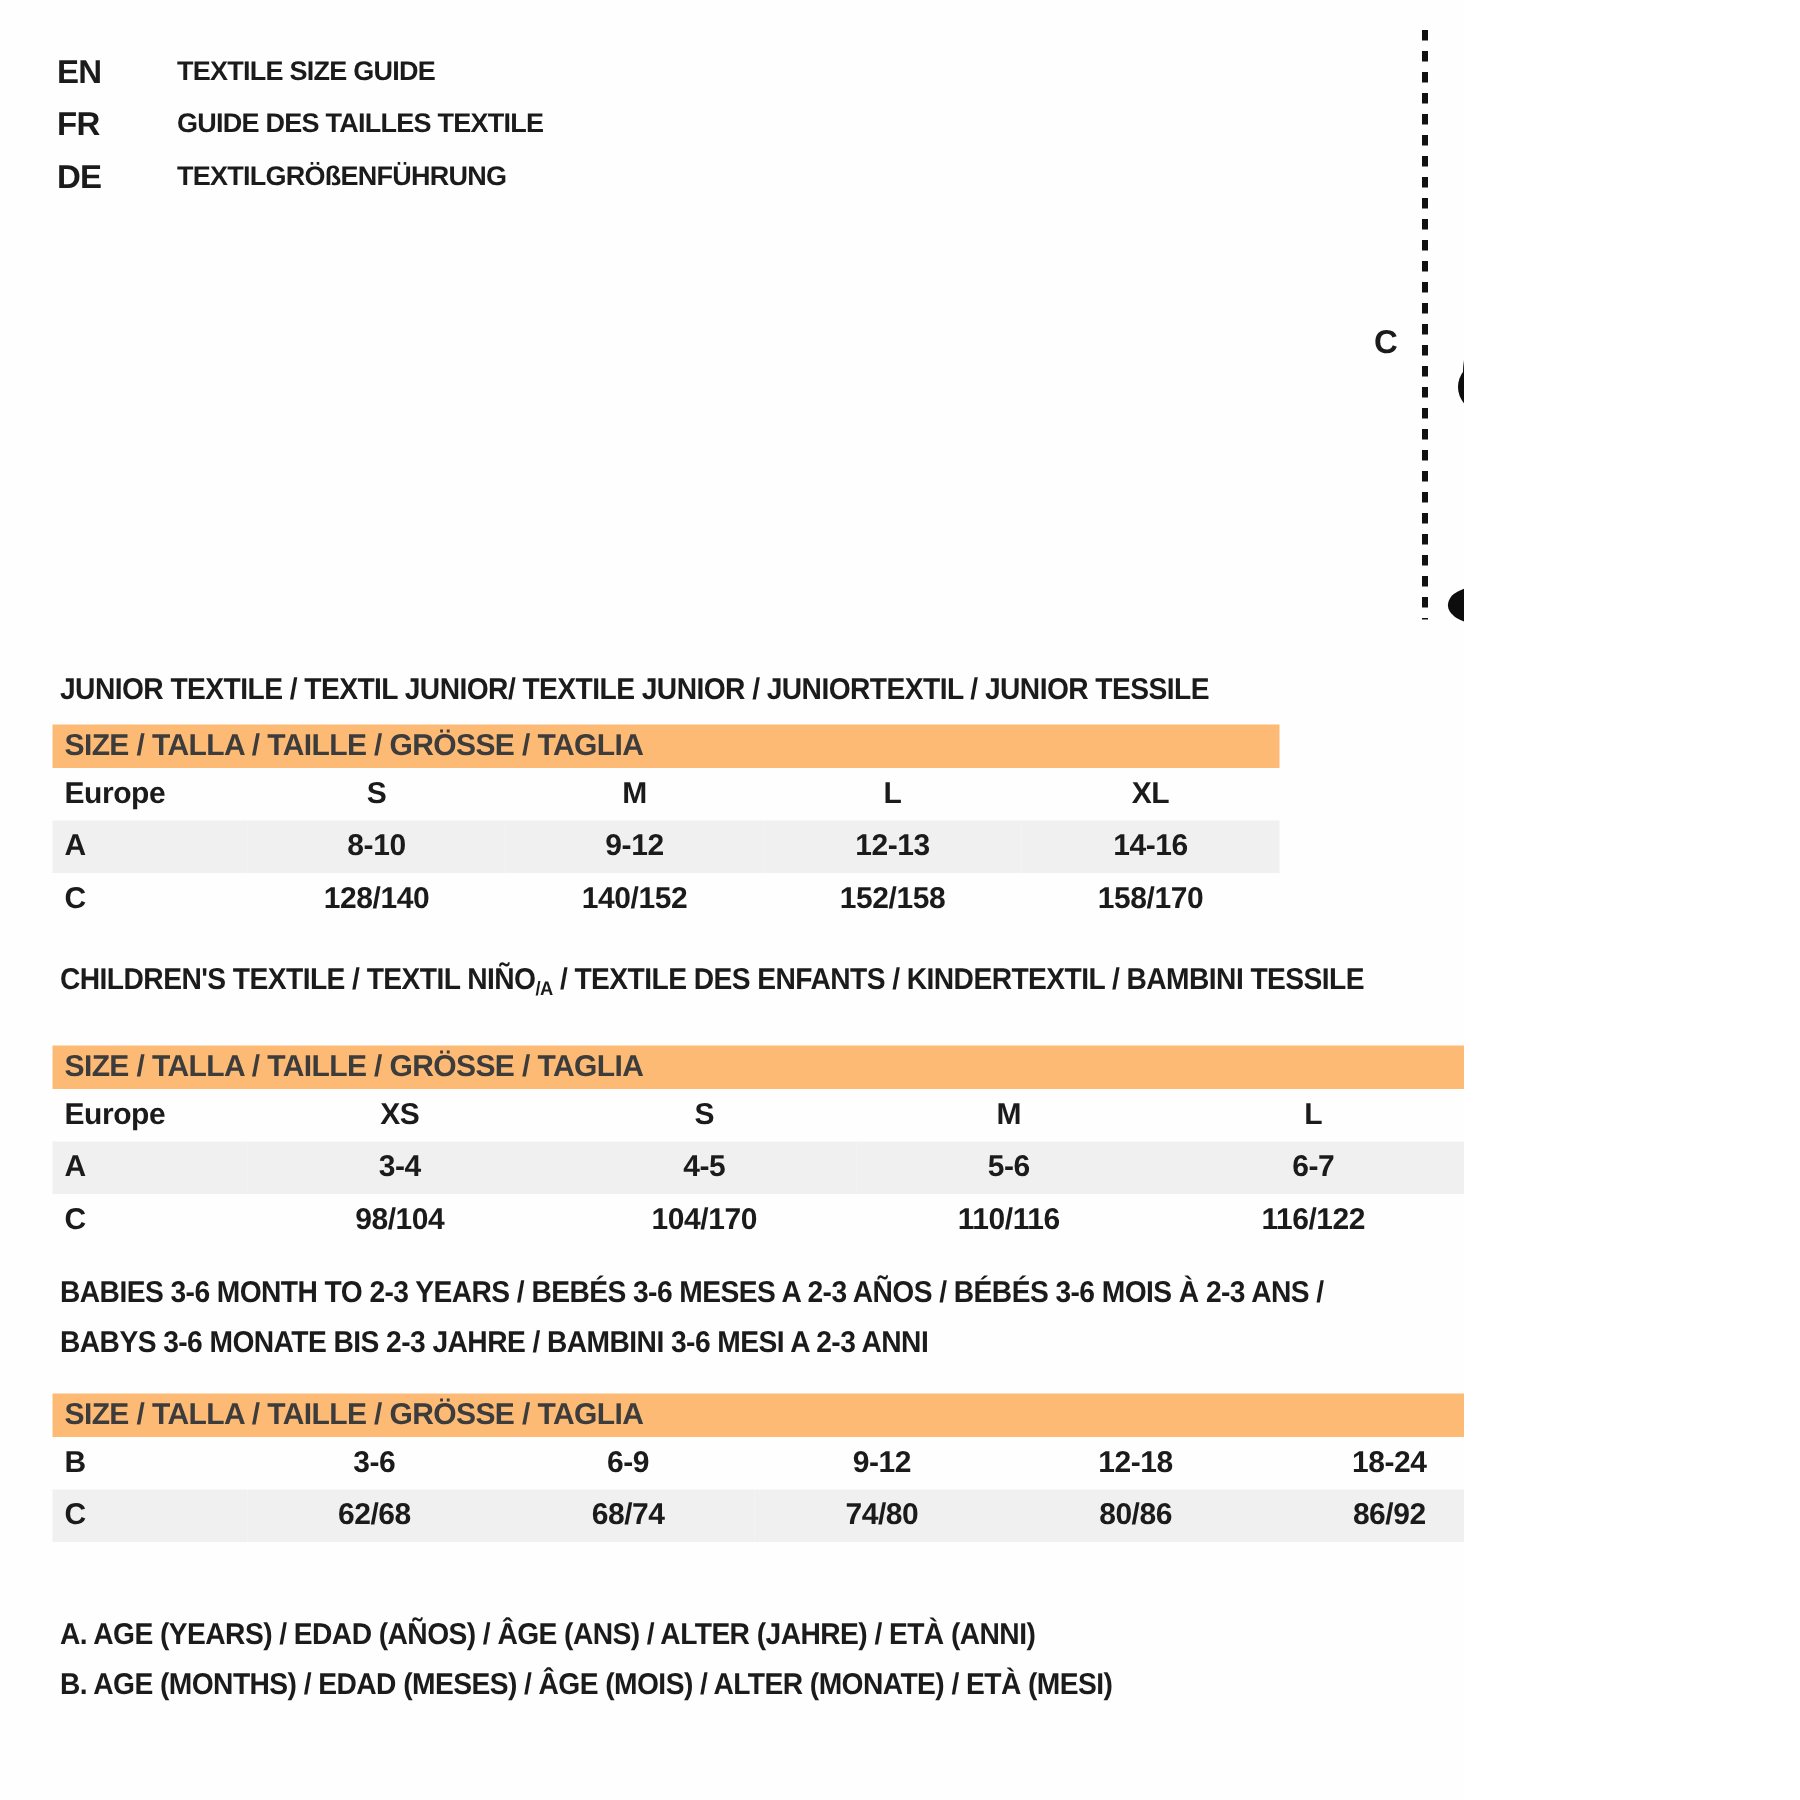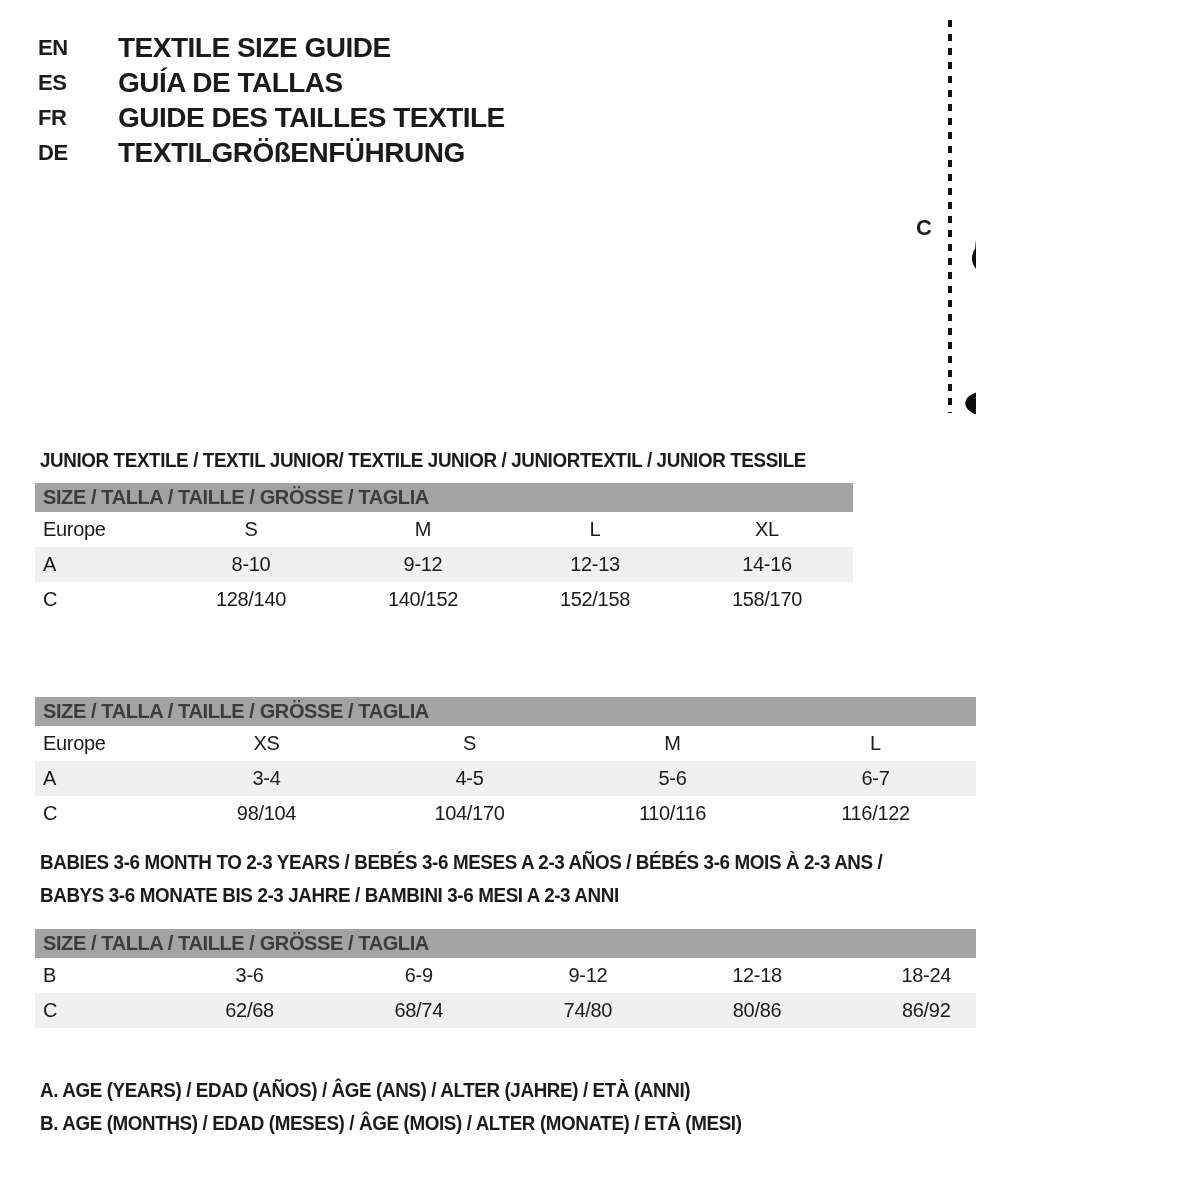--- a/index.html
+++ b/index.html
@@ -7,58 +7,54 @@
   .page {
     position:relative; width:976px; height:1200px; overflow:hidden;
     background:#fefefe;
     font-family:"Liberation Sans", sans-serif;
     font-weight:700; color:#1b1b1b;
   }
   
   .lang-block { position:absolute; left:38px; top:30px; }
   .lang-row { display:flex; height:35px; align-items:center; }
   .lang-code { width:80px; font-size:22px; letter-spacing:-0.5px; }
-  .lang-title { font-size:28px; letter-spacing:-0.5px; }
+  .lang-title { font-size:18px; letter-spacing:-0.5px; }
   
   .figure-svg { position:absolute; left:940px; top:15px; }
   .dim-label-c { position:absolute; left:916px; top:215px; font-size:22px; }
   
   .section-title { position:absolute; left:40px; font-size:20px; letter-spacing:-0.4px; white-space:nowrap; }
   .cond { display:inline-block; transform:scaleX(0.94); transform-origin:0 50%; }
   .title-sub { font-size:13px; vertical-align:-4px; }
   .two-line { line-height:33px; }
   .table-wrap { position:absolute; left:35px; }
   .size-bar {
-    height:29px; line-height:29px; background:#a3a3a3; color:#3c3c3c;
+    height:29px; line-height:29px; background:#fdba74; color:#3c3c3c;
     font-size:20px; letter-spacing:-0.4px; padding-left:8px;
   }
   table.size-table {
     border-collapse:collapse; table-layout:fixed; width:100%;
-    font-size:20px; font-weight:400; color:#1b1b1b;
+    font-size:20px; font-weight:700; color:#1b1b1b;
   }
   table.size-table td { height:35px; text-align:center; letter-spacing:-0.3px; }
   table.size-table td.rowlabel { text-align:left; padding-left:8px; }
   table.size-table tr:nth-child(even) td { background:#f0f0f0; }
   
   .footnotes { position:absolute; left:40px; top:1074px; }
   .footnote-line { font-size:20px; line-height:33px; letter-spacing:-0.4px; white-space:nowrap; }
 </style>
 </head>
 <body>
 
 <div class="page">
 
   <div class="lang-block">
     <div class="lang-row">
       <span class="lang-code">EN</span>
       <span class="lang-title">TEXTILE SIZE GUIDE</span>
-    </div>
-    <div class="lang-row">
-      <span class="lang-code">ES</span>
-      <span class="lang-title">GUÍA DE TALLAS</span>
     </div>
     <div class="lang-row">
       <span class="lang-code">FR</span>
       <span class="lang-title">GUIDE DES TAILLES TEXTILE</span>
     </div>
     <div class="lang-row">
       <span class="lang-code">DE</span>
       <span class="lang-title">TEXTILGRÖßENFÜHRUNG</span>
     </div>
   </div>
@@ -116,20 +112,23 @@
         <td class="rowlabel">C</td>
         <td>128/140</td>
         <td>140/152</td>
         <td>152/158</td>
         <td>158/170</td>
       </tr>
     </tbody>
       </table>
   </div>
 
+  <div class="section-title" style="top:642px;">
+    <span class="cond"><span>CHILDREN'S TEXTILE / TEXTIL NIÑO</span><span class="title-sub">/A</span><span> / TEXTILE DES ENFANTS / KINDERTEXTIL / BAMBINI TESSILE</span></span>
+  </div>
   <div class="table-wrap" style="top:697px; width:1145px;">
     <div class="size-bar">
       <span>SIZE / TALLA / TAILLE / GRÖSSE / TAGLIA</span>
     </div>
     <table class="size-table">
       <colgroup>
           <col style="width:130px">
           <col>
           <col>
           <col>

